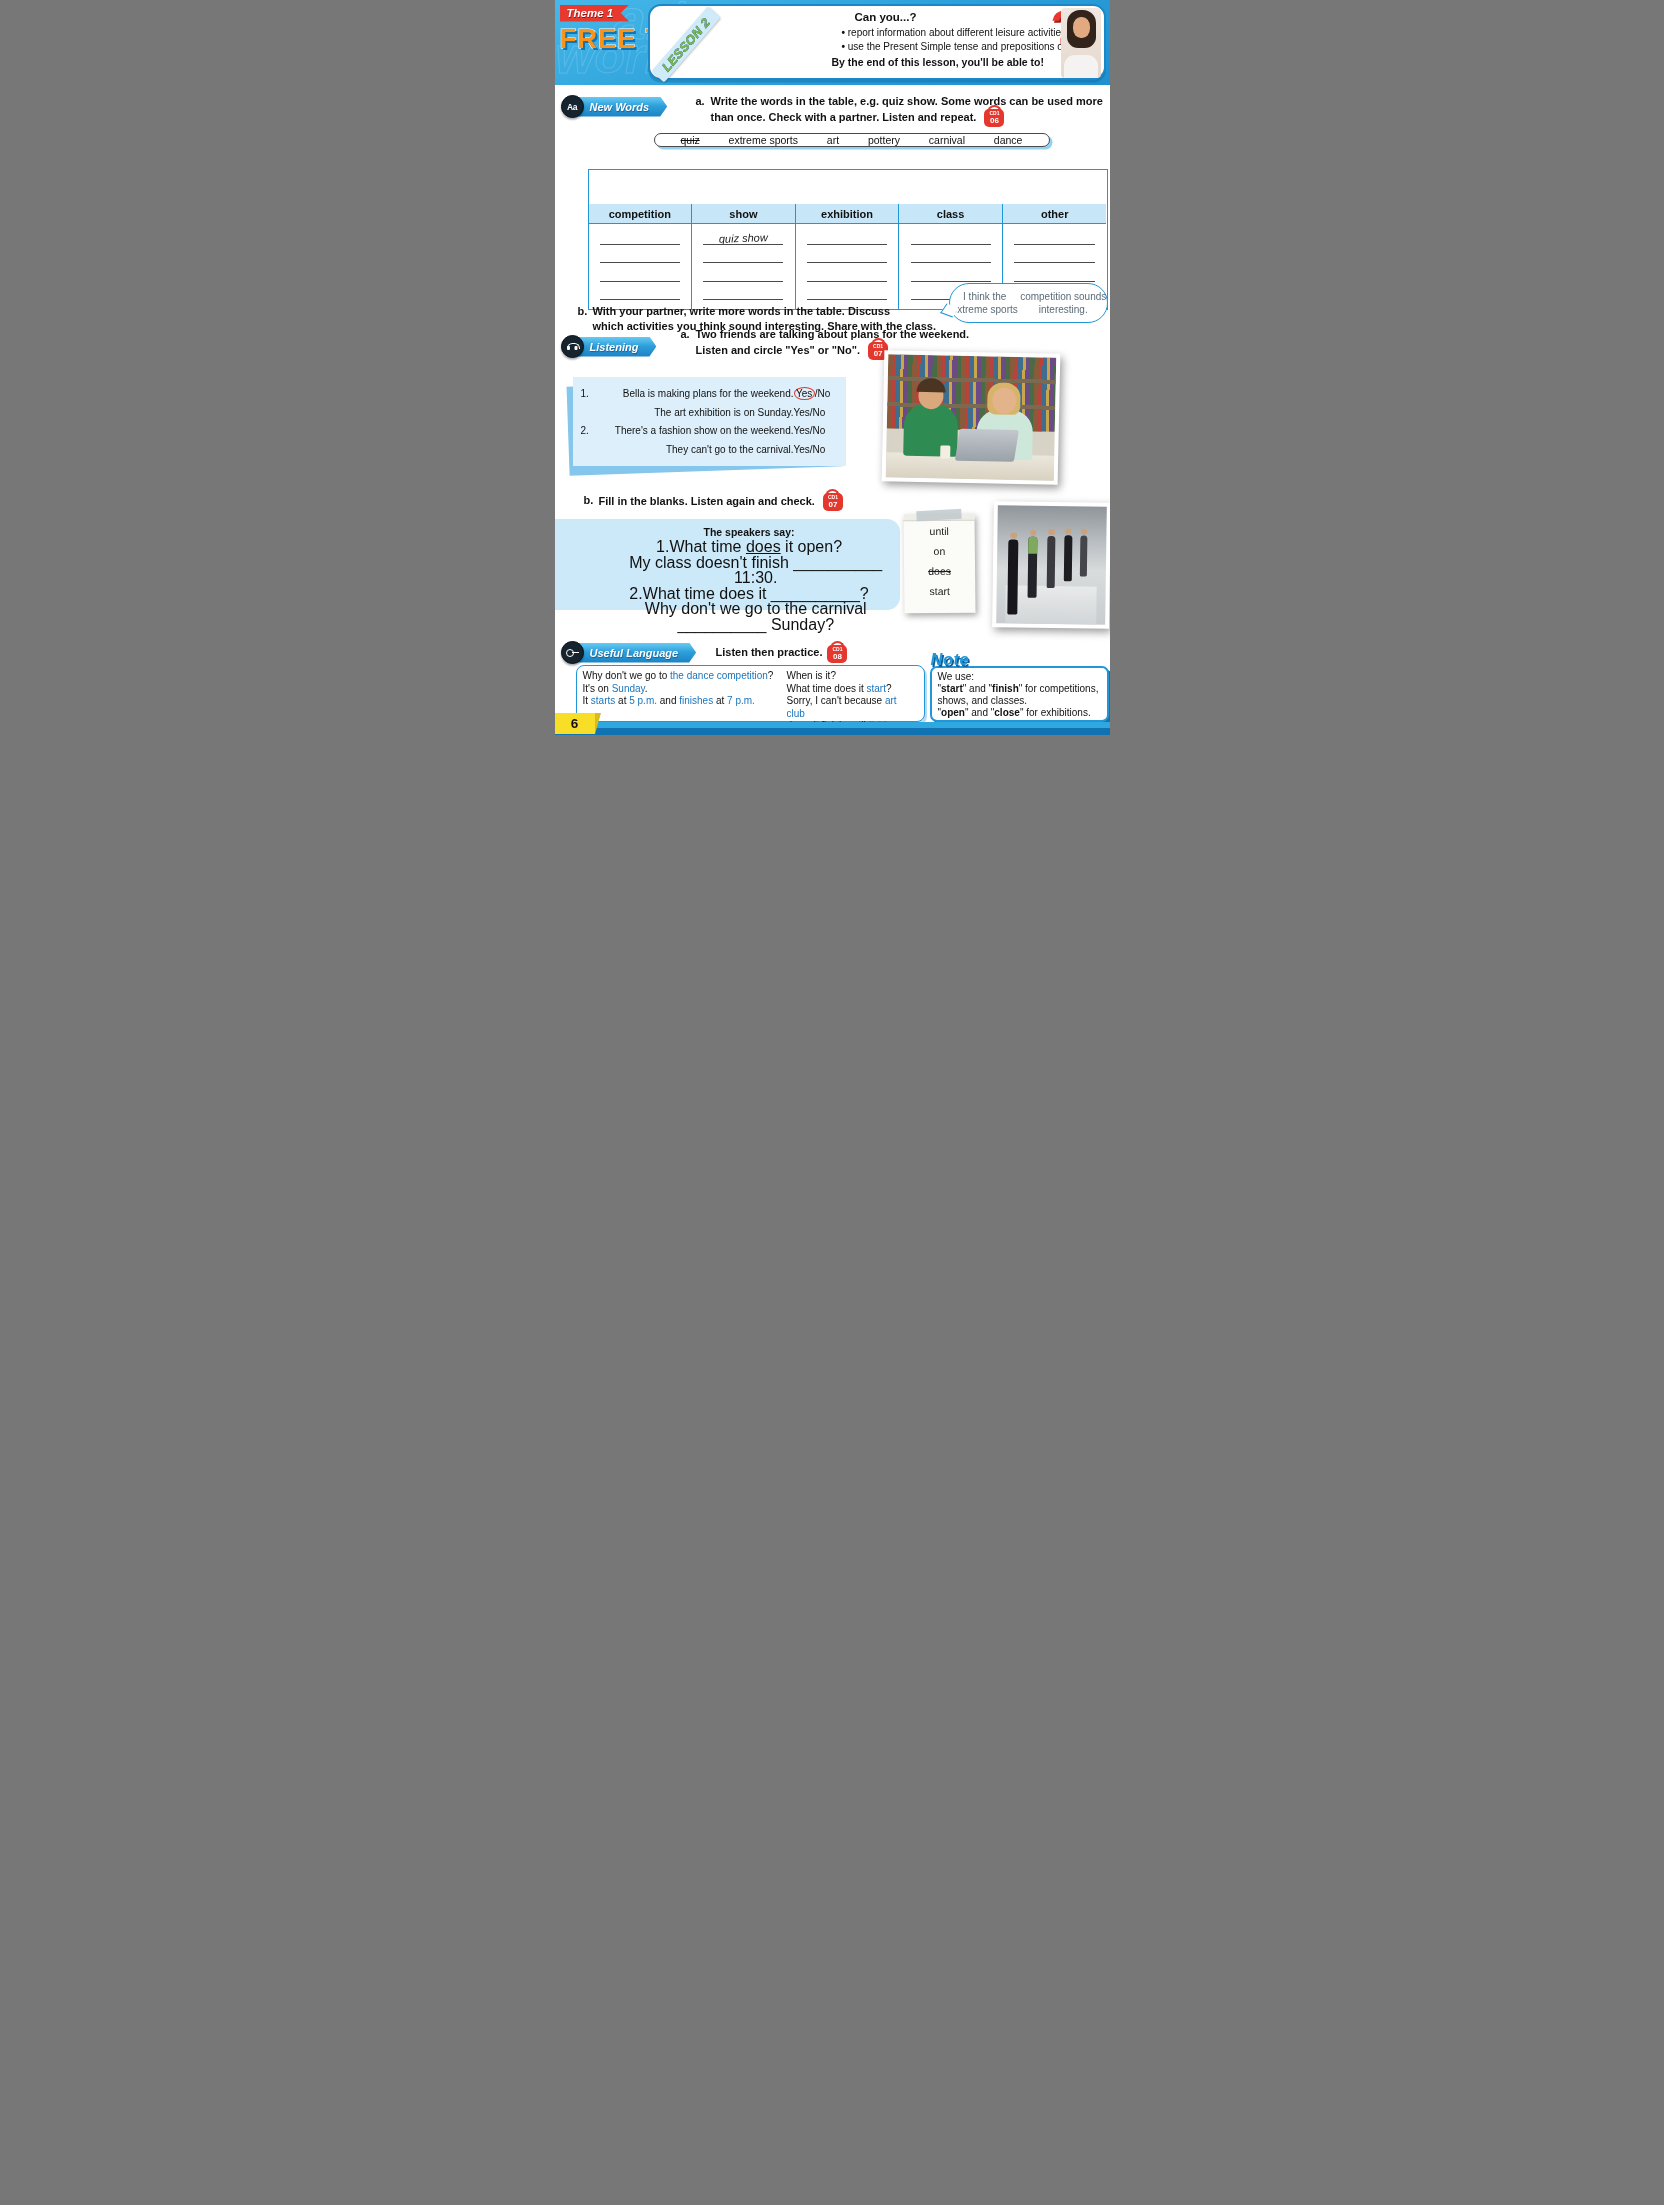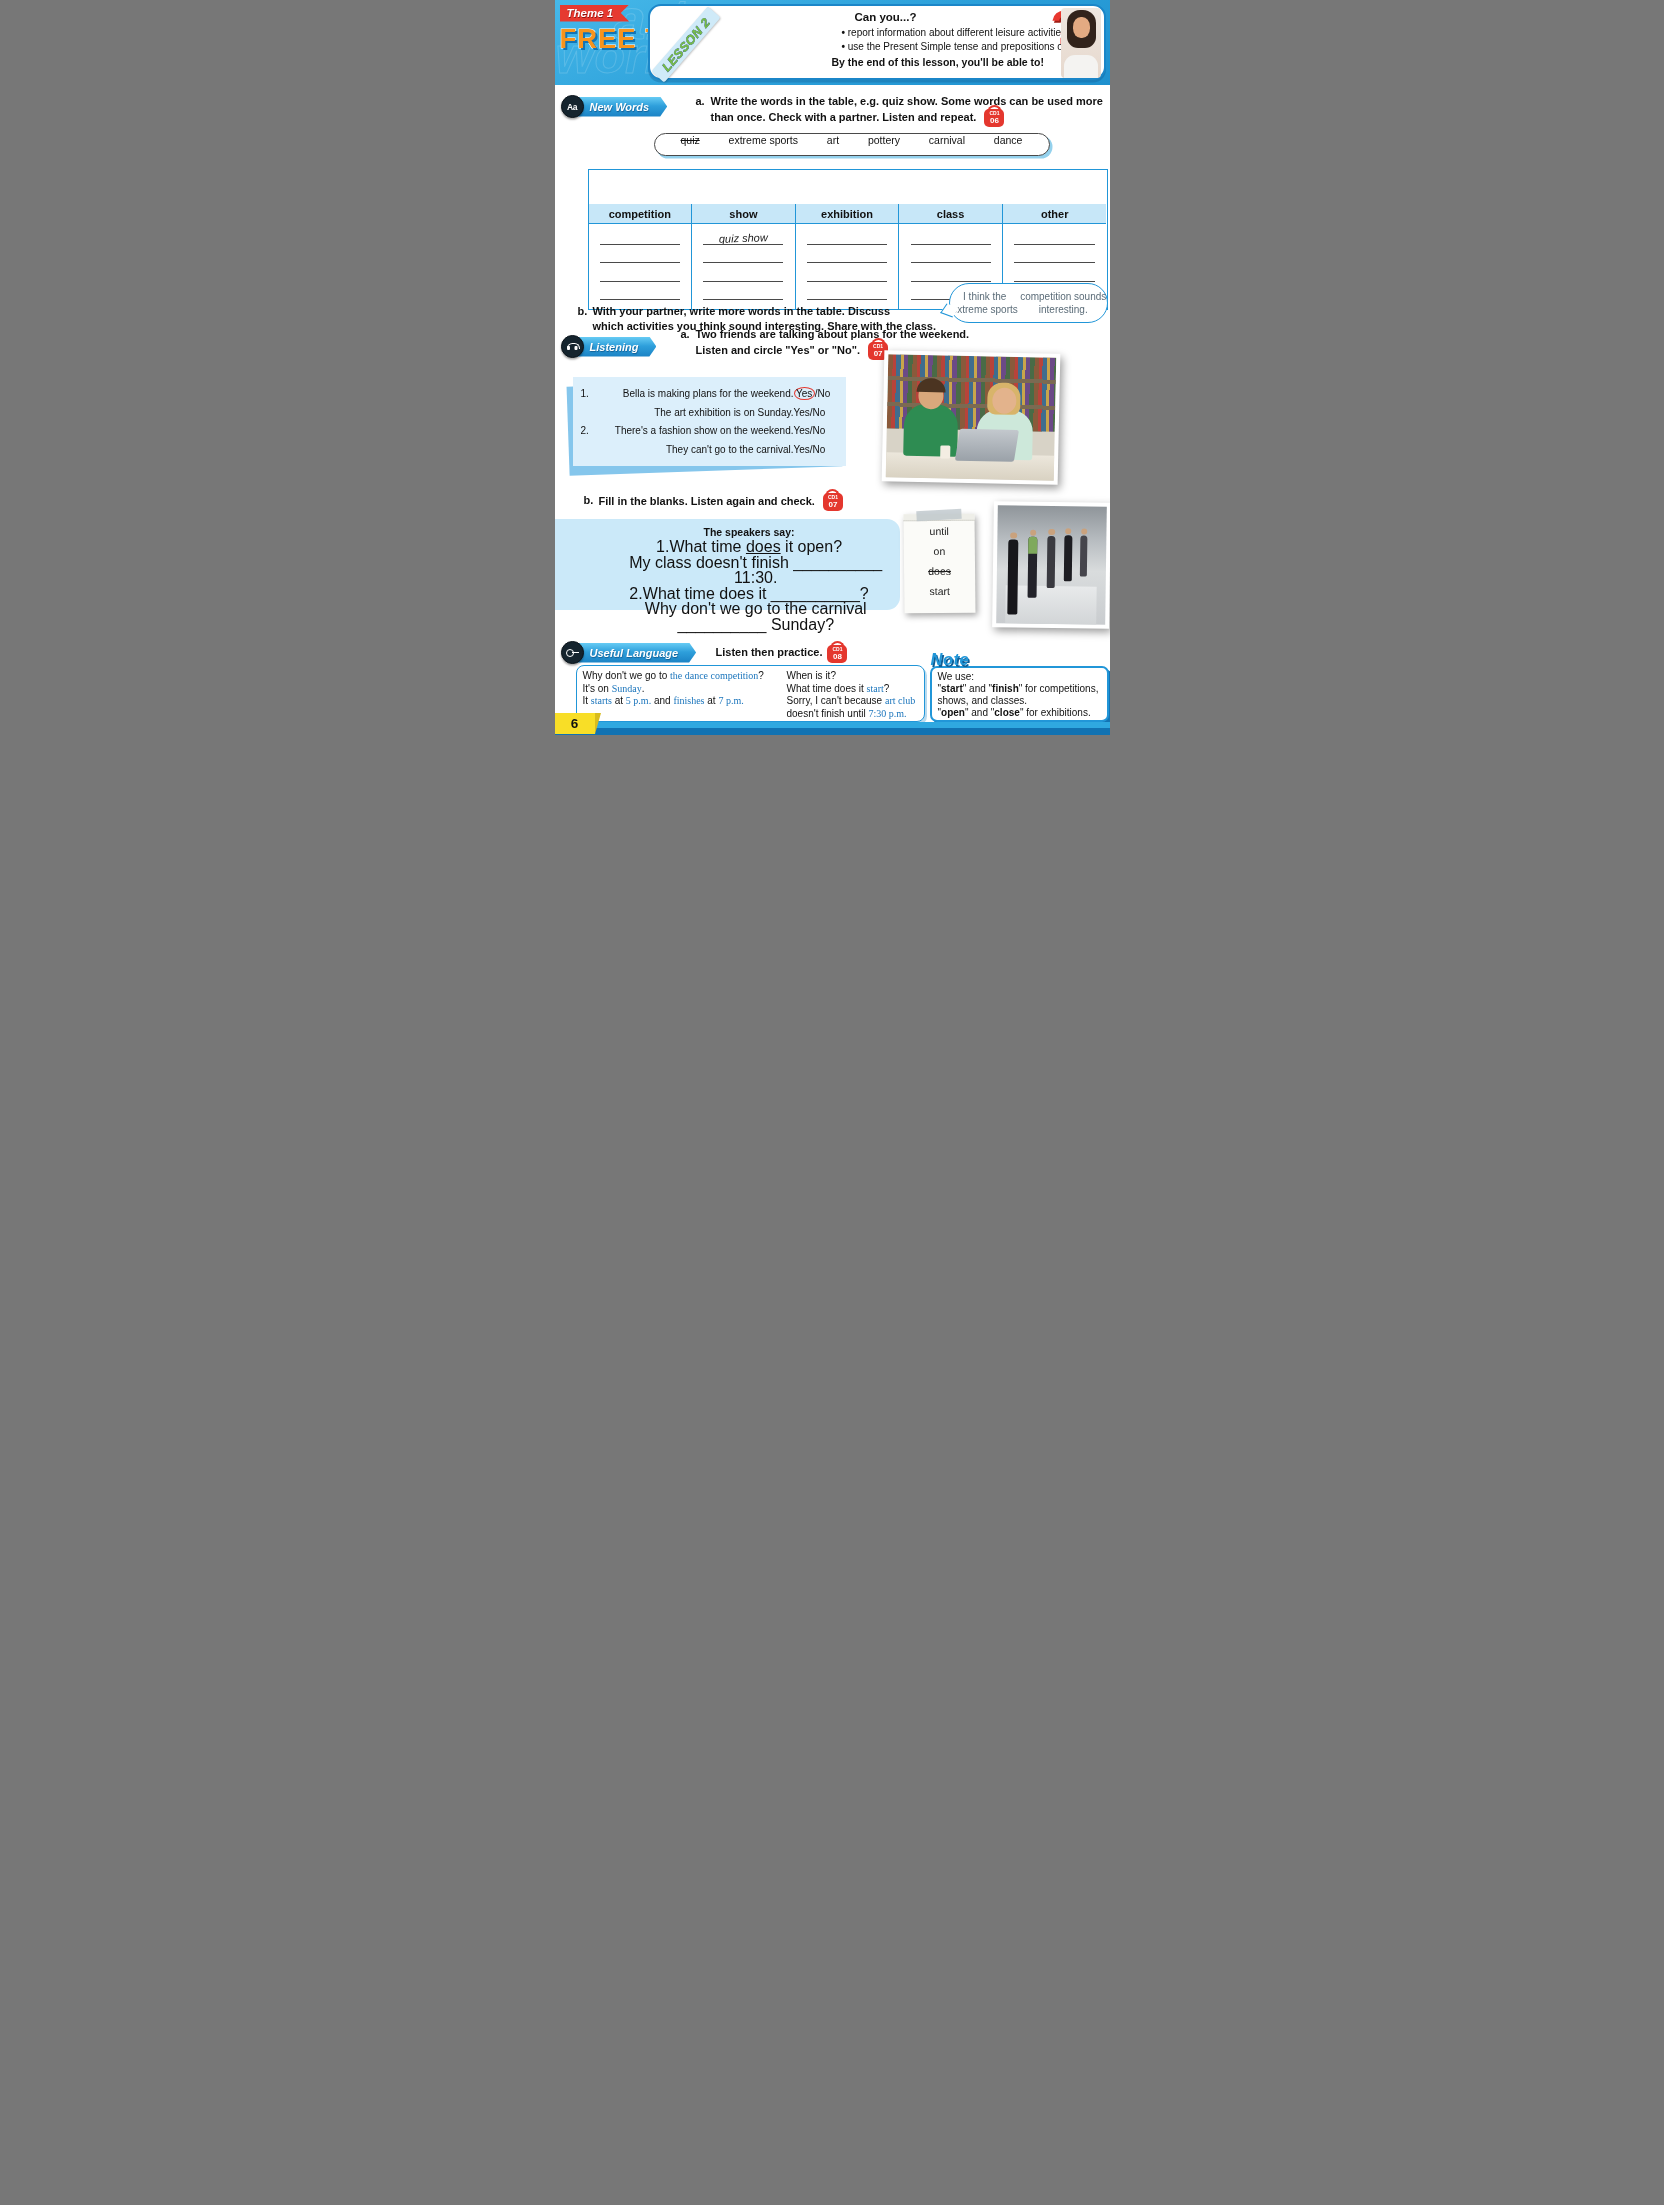--- a/index.html
+++ b/index.html
@@ -68,21 +68,21 @@
 
 .instr { position:absolute; display:flex; font-size:11px; font-weight:800; line-height:15px; }
 .instr .lab { width:15px; flex:none; }
 .ia-nw { left:141px; top:94px; width:414px; }
 .ia-ls { left:126px; top:327px; width:359px; }
 .ib-ls { left:29px; top:493px; }
 .i-ul  { left:161px; top:645px; }
 .taskb { left:23px; top:304px; width:369px; line-height:14.5px; }
 
 
-.wordbank { position:absolute; left:99px; top:133px; width:396px; height:23px; background:#fff;
+.wordbank { position:absolute; left:99px; top:133px; width:396px; height:14px; background:#fff;
   border:1px solid #4a4a4a; border-radius:11.5px; box-shadow:2.5px 2.5px 0 rgba(41,163,220,.5);
   display:flex; align-items:flex-start; justify-content:space-between; font-size:10.5px; padding:0 26px; }
 .struck { text-decoration:line-through; }
 
 
 .vtable { position:absolute; left:33px; top:169px; width:520px; border:1.5px solid #2196D8;
   display:grid; grid-template-columns:repeat(5,1fr); background:#fff; }
 .vth { background:#C7E7F8; border-right:1.5px solid #2196D8; border-bottom:1.5px solid #2196D8;
   font-weight:800; font-size:11px; text-align:center; padding:3.5px 0;margin-top:34px; }
 .vth.last, .vcol.last { border-right:none; }
@@ -154,21 +154,21 @@
 .notepad::before { content:""; position:absolute; top:-4.5px; left:13px; width:45px; height:10px;
   background:rgba(185,195,200,.75); transform:rotate(-2.5deg); }
 .np-top { height:7px; border-bottom:1px dotted #b9b9b2; background:#eeeee8; }
 .np-word { text-align:center; font-size:10.5px; line-height:20px; color:#1d1d1d; }
 
 
 .dialog { position:absolute; left:21px; top:665px; width:349px; height:57px; background:#fff; border:1.5px solid #2196D8;
   border-radius:8px; box-shadow:2px 2.5px 0 rgba(27,134,200,.3); padding:4px 6px; display:flex; gap:7px;
   font-size:10px; line-height:12.5px; }
 .dcol-l { width:197px; flex:none; }
-.blue { color:#1B75BC;font-family:Liberation Serif, serif; }
+.blue { color:#1B75BC; }
 .note-title { position:absolute; left:376px; top:650px; font-size:16.5px; font-weight:800; font-style:italic; color:#2196D8;
   -webkit-text-stroke:0.7px #fff; paint-order:stroke fill; text-shadow:1.5px 1.5px 0 #0F5E96; letter-spacing:0.5px; z-index:3; }
 .note-box { position:absolute; left:375px; top:666px; width:179px; height:56px; background:#fff; border:2px solid #2196D8;
   border-radius:7px; box-shadow:3.5px 3.5px 0 #1374B4; padding:3px 6px; font-size:10px; line-height:12px; }
 .bold { font-weight:800; }
 
 
 .bar1 { position:absolute; left:0; top:722px; width:100%; height:6px; background:#2FA8E0; }
 .bar2 { position:absolute; left:0; top:728px; width:100%; height:7px; background:#1172B2; }
 .pnum { position:absolute; left:0; top:713px; width:40px; height:21px; background:#F8DE27;

